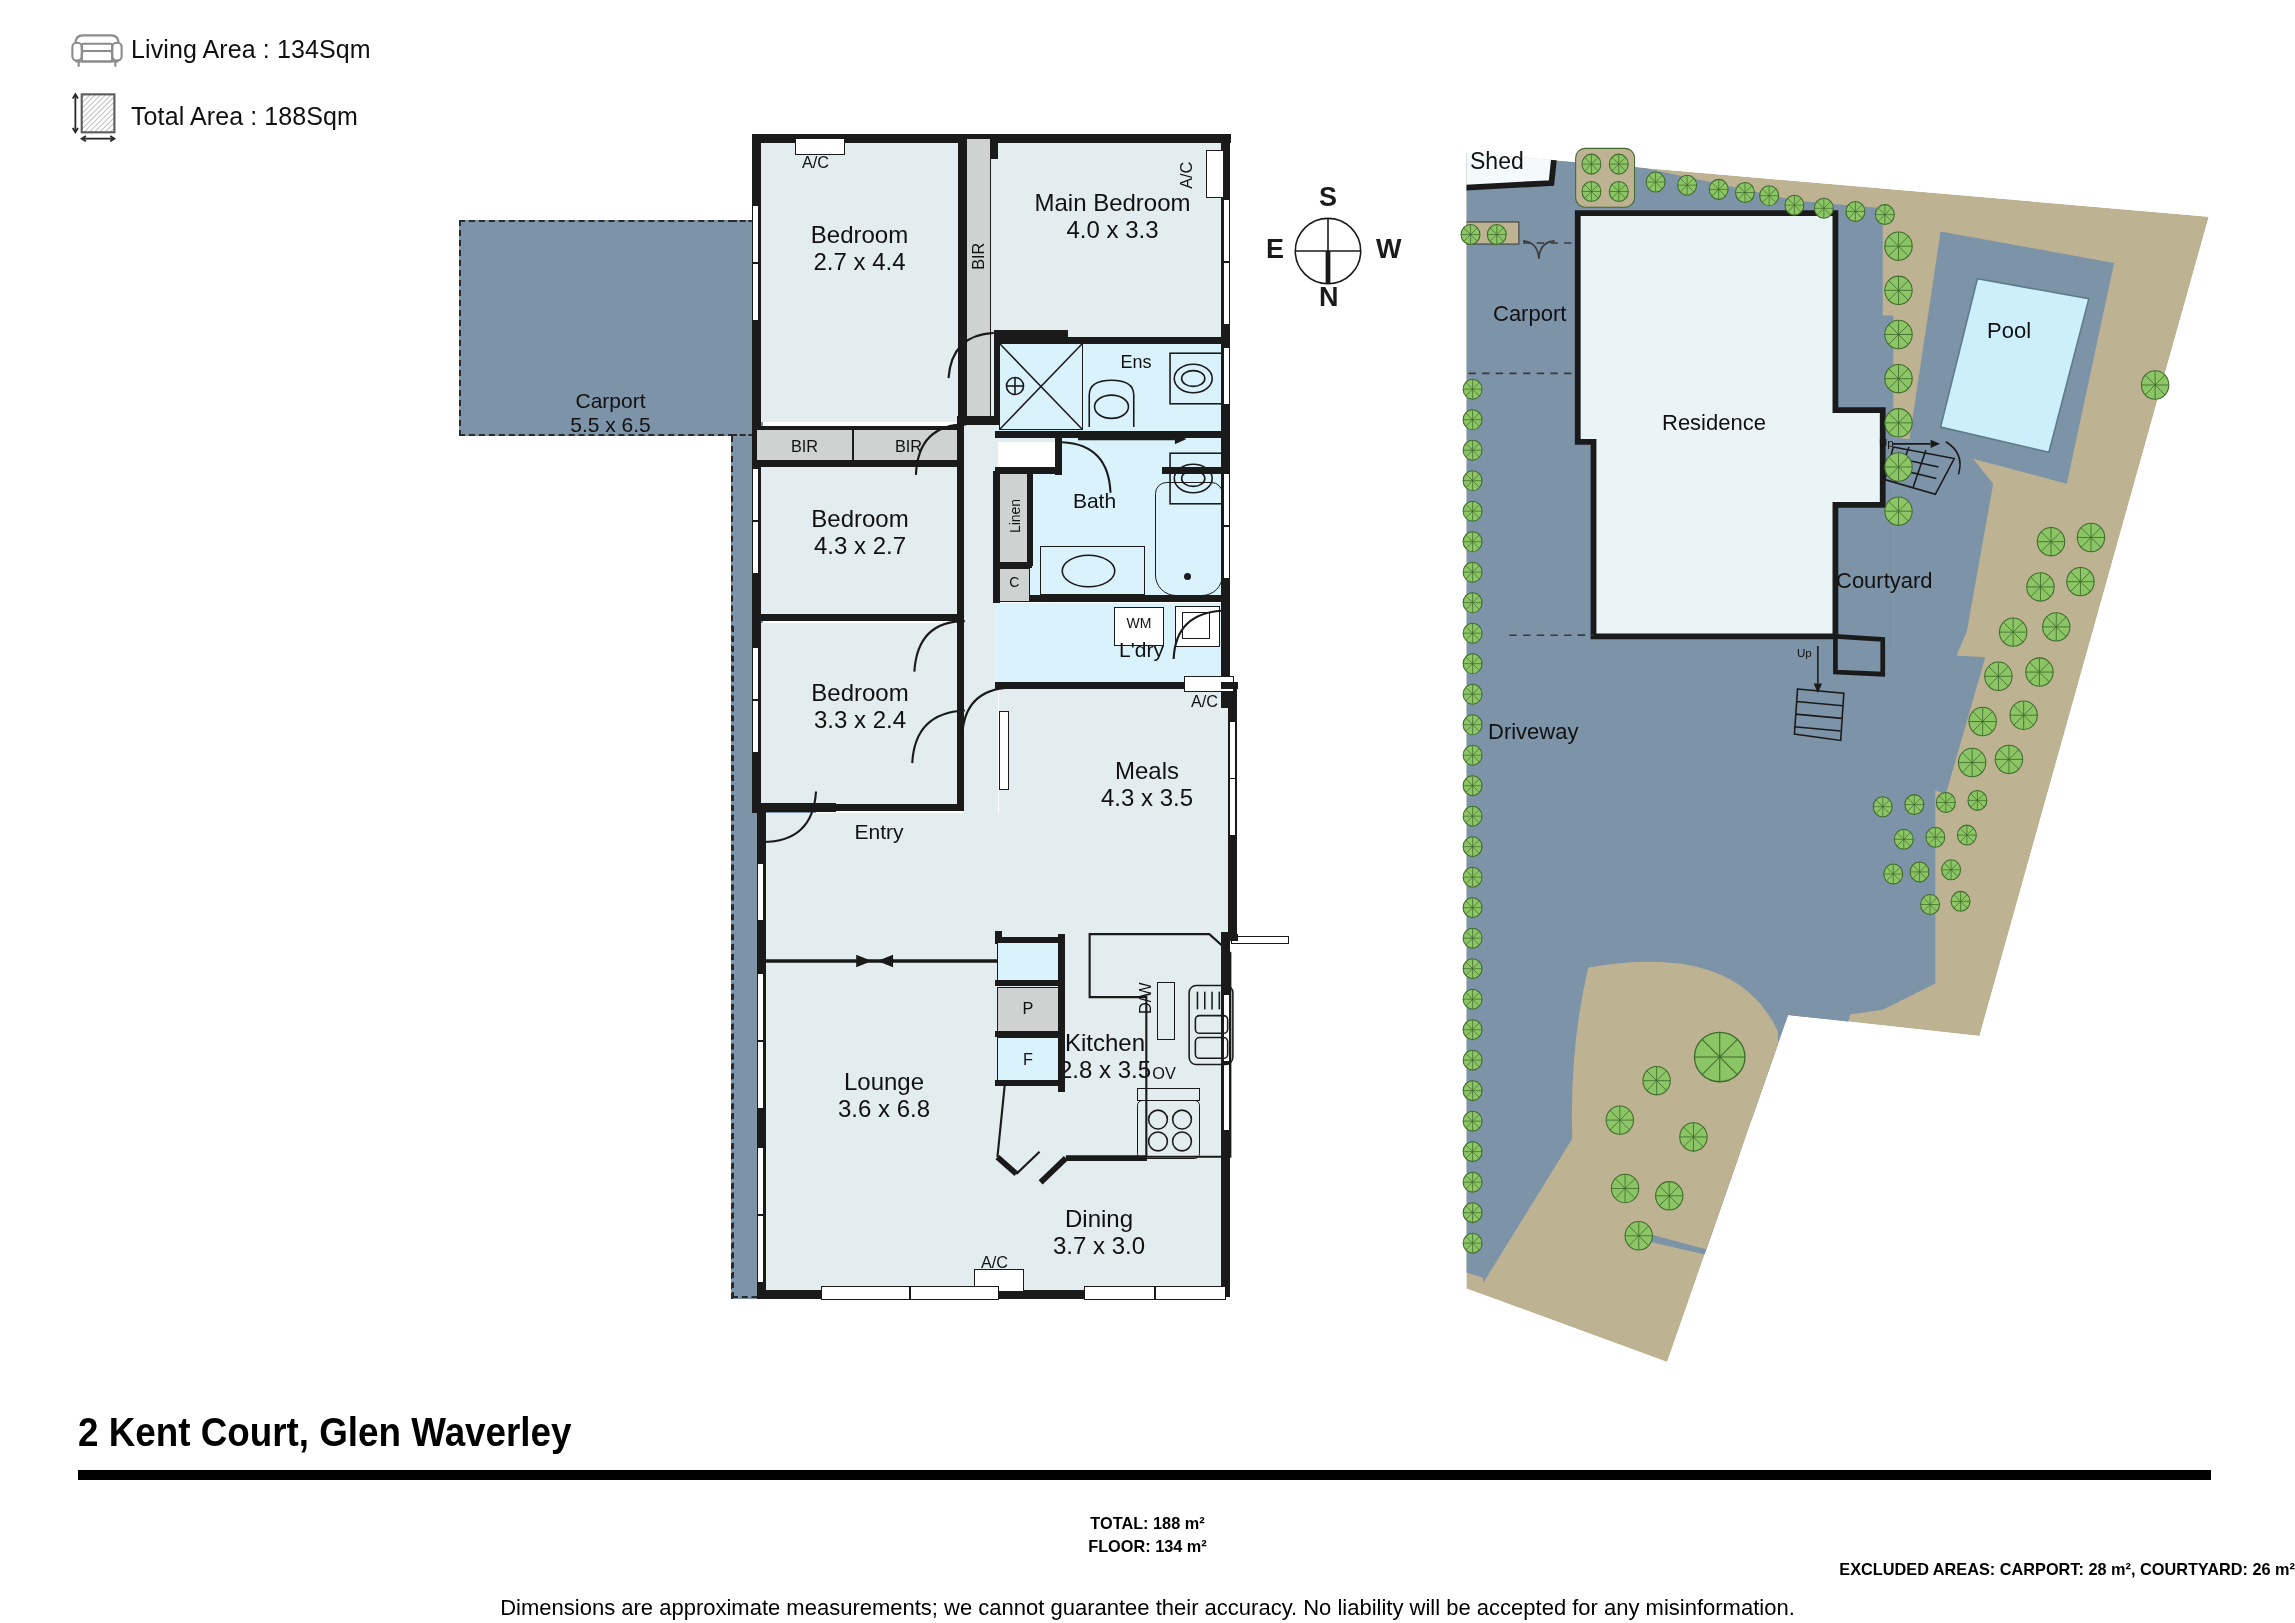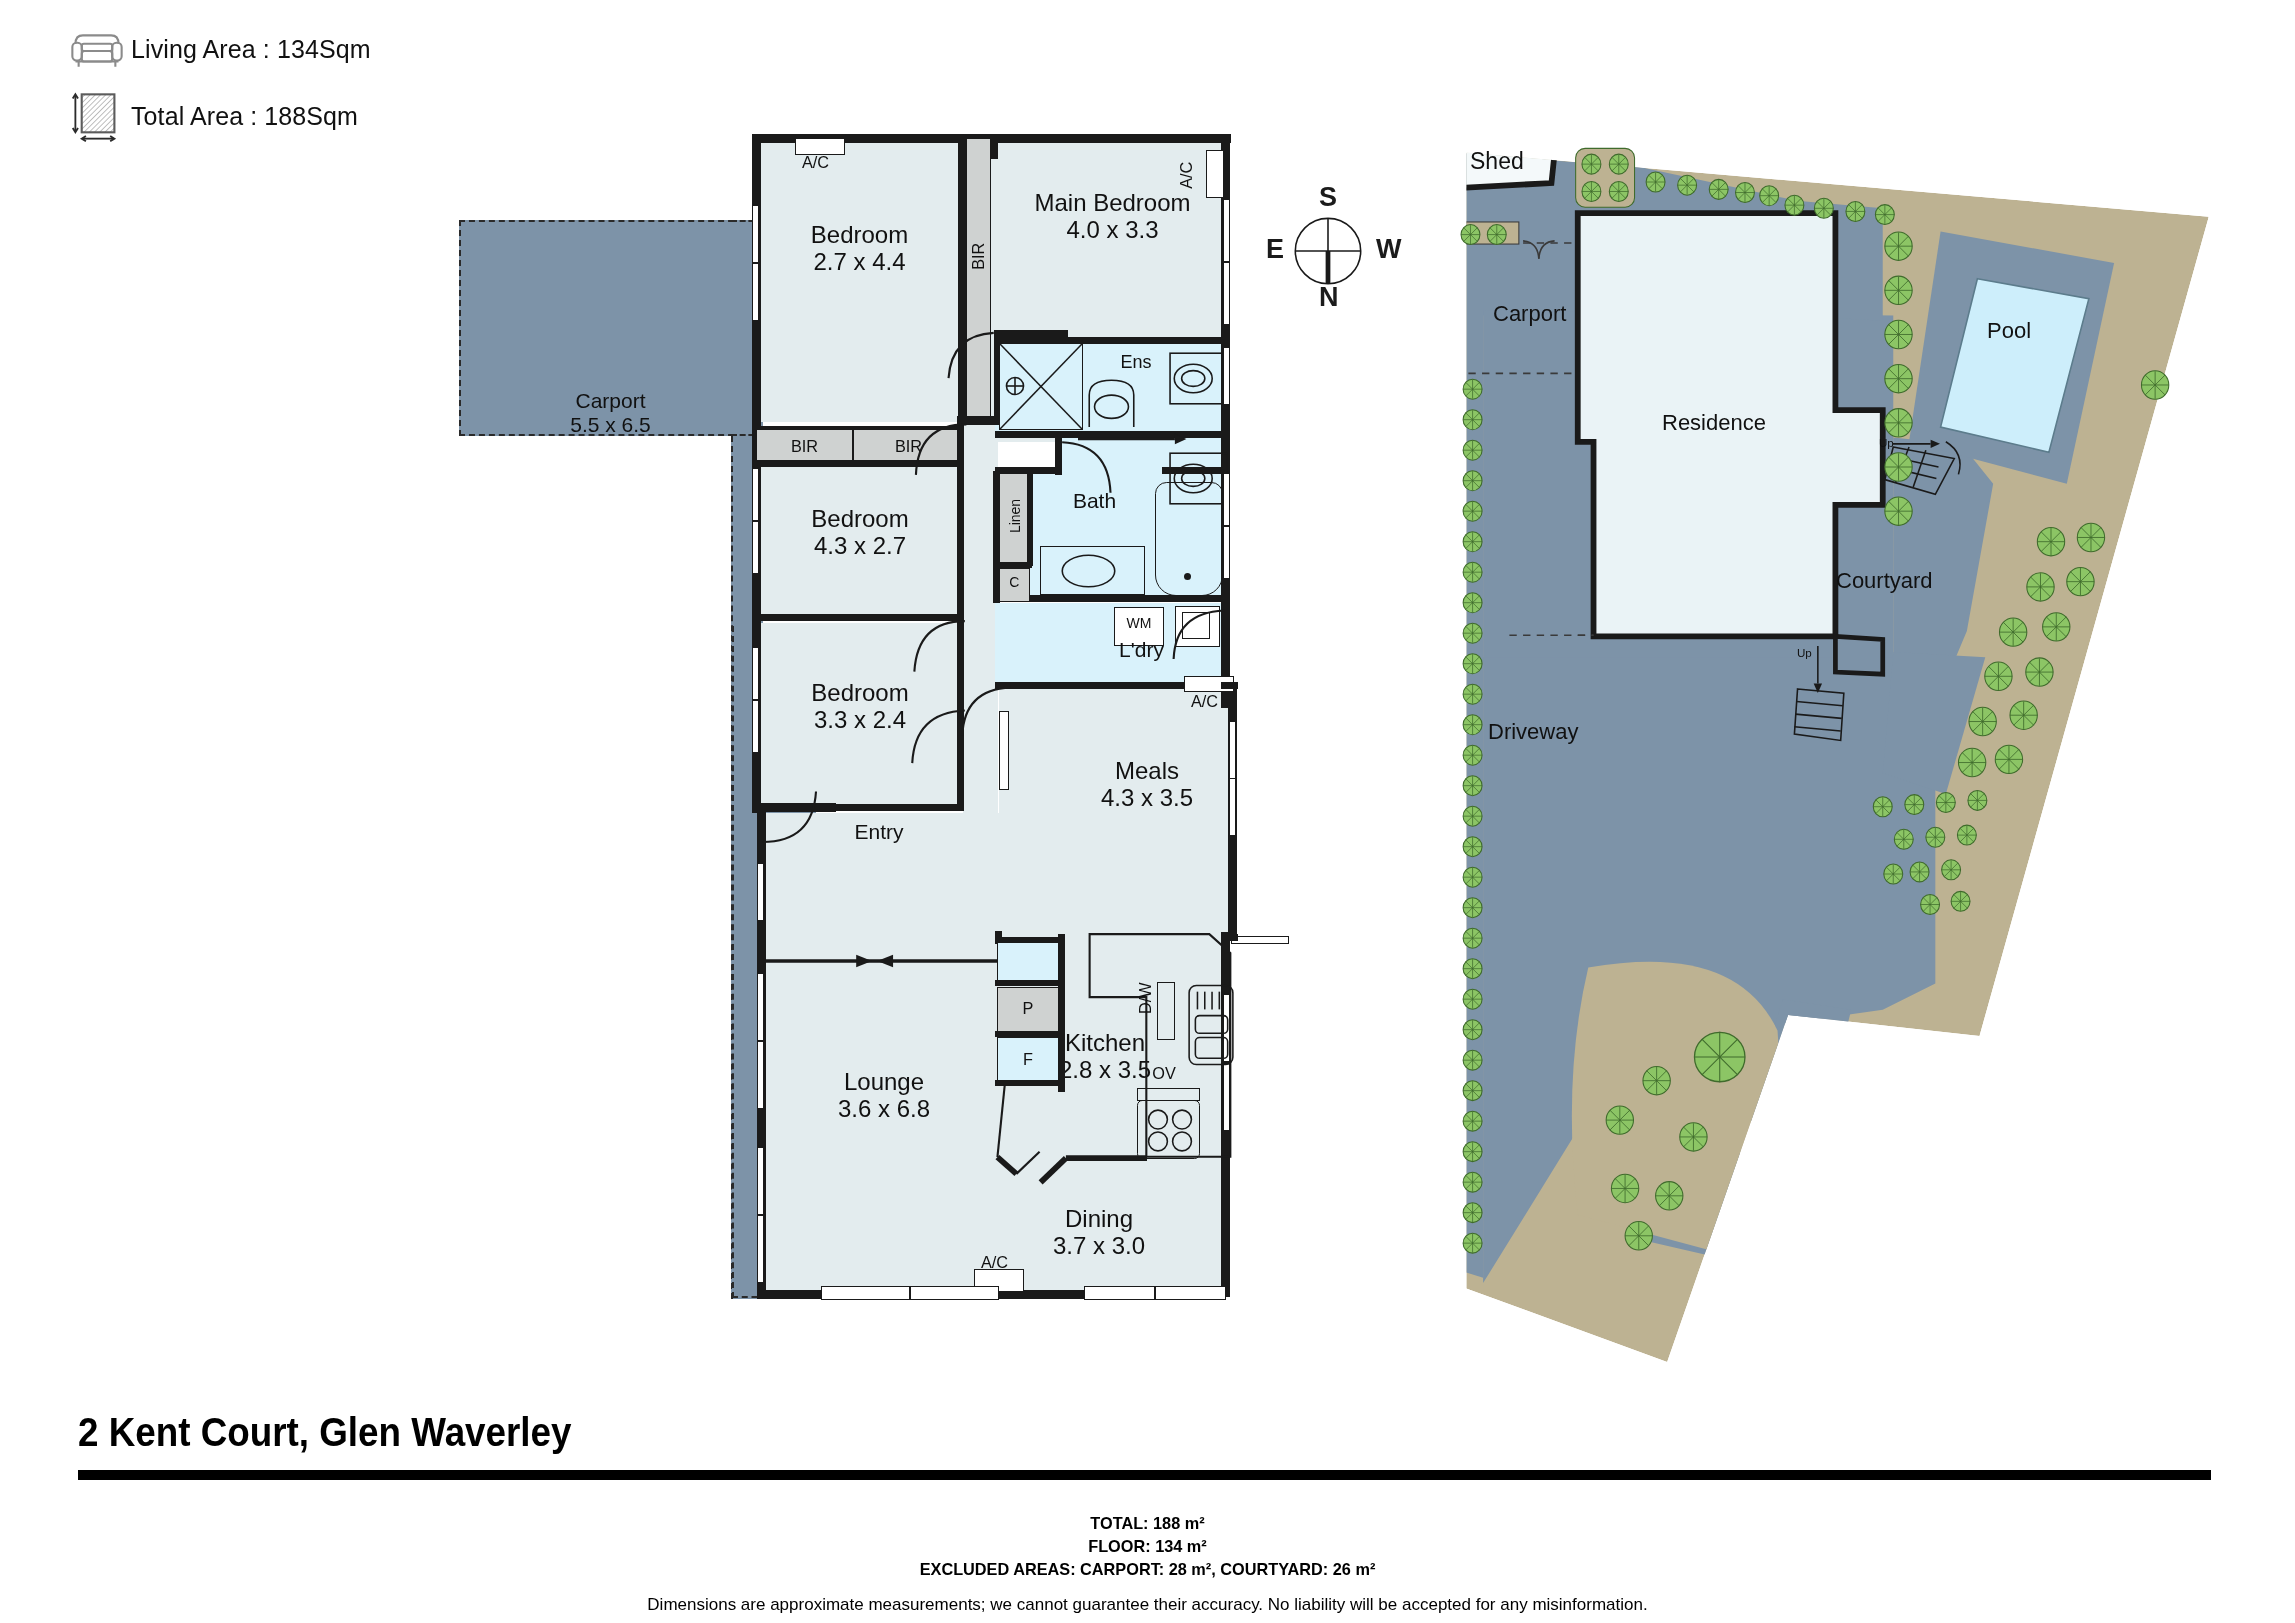--- a/index.html
+++ b/index.html
@@ -23,22 +23,22 @@
   
   #title{left:78px;top:1410px;font-size:40px;font-weight:bold;
          font-family:"Liberation Sans Narrow","Liberation Sans",sans-serif;
          transform:scaleX(.92);transform-origin:left center;letter-spacing:0px;color:#000;}
   #rule{left:78px;top:1470px;width:2133px;height:10px;background:#000;}
 
   
   .ft{width:100%;text-align:center;font-size:16.3px;color:#000;}
   #ft1{left:0;top:1514px;font-weight:bold;}
   #ft2{left:0;top:1537px;font-weight:bold;}
-  #ft3{left:0;top:1560px;font-weight:bold;}
-  #ft4{left:0;top:1595px;font-size:17px;}
+  #ft3{left:0;top:1560px;font-weight:bold;text-align:right;}
+  #ft4{left:0;top:1595px;font-size:22px;}
 
   
   .room{position:absolute;background:#e3ecee;}
   .wet{position:absolute;background:#d9f2fb;}
   .wall{position:absolute;background:#1a1a1a;}
   .cab{position:absolute;background:#cfd2d1;border:1.6px solid #1a1a1a;box-sizing:border-box;}
   .win{position:absolute;background:#ffffff;border:1.6px solid #1a1a1a;box-sizing:border-box;}
   .fx{position:absolute;border:1.6px solid #1a1a1a;box-sizing:border-box;background:transparent;}
   .lbl{position:absolute;font-size:24px;color:#111;text-align:center;line-height:1.14;white-space:nowrap;}
   .lbl.sm{font-size:16.3px;}

